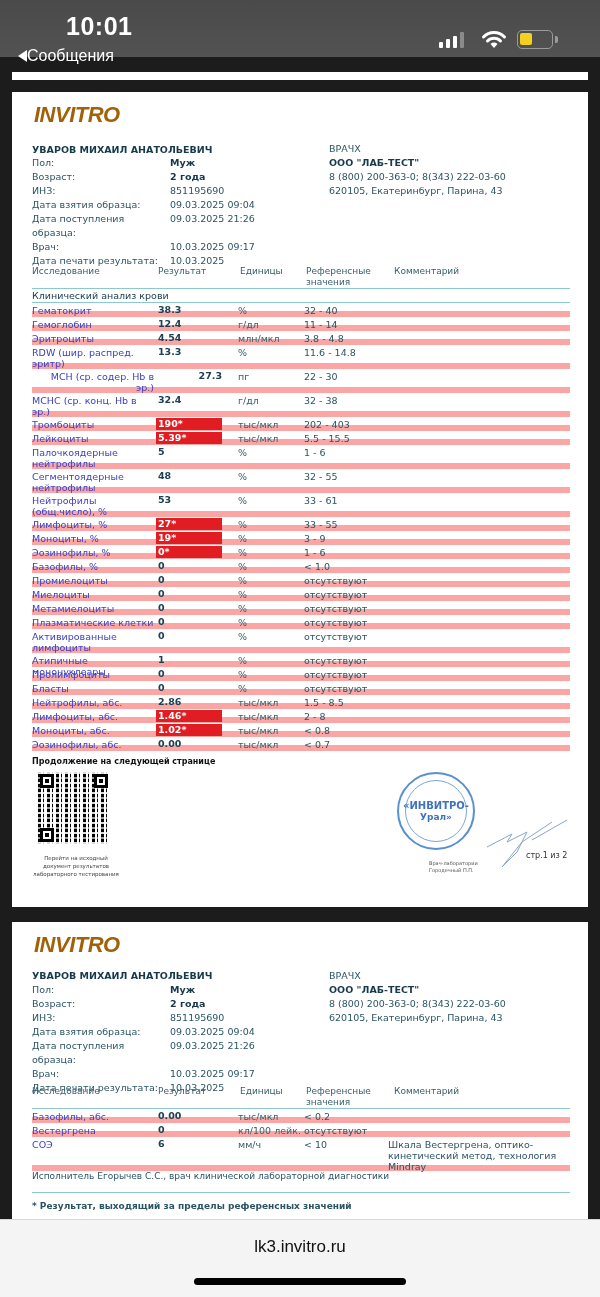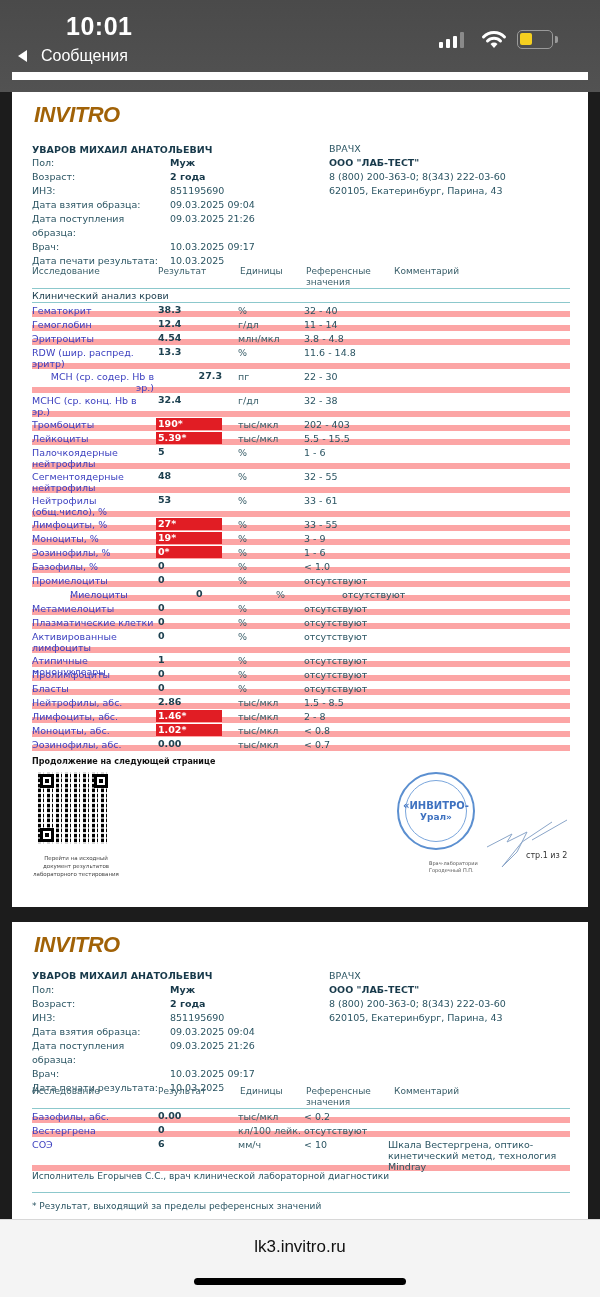--- a/index.html
+++ b/index.html
@@ -1,23 +1,23 @@
 <!DOCTYPE html>
 <html><head>
 <meta charset="utf-8">
 <style>
   * { box-sizing: border-box; margin: 0; padding: 0; }
   html, body { width: 600px; height: 1297px; overflow: hidden; }
   body { background: #1c1c1c; font-family: "DejaVu Sans", sans-serif; position: relative; }
 
   
-  .statusbar { position: absolute; left: 0; top: 0; width: 600px; height: 92px;
+  .statusbar { position: absolute; left: 0; top: 0; width: 600px; height: 57px;
     background: linear-gradient(180deg, #4a4a4a 0%, #525252 100%); color: #fff; }
   .time { position: absolute; left: 66px; top: 12px; font-family: "Liberation Sans", sans-serif; font-size: 25px; font-weight: 600; letter-spacing: 0.5px; }
-  .back { position: absolute; left: 18px; top: 47px; font-family: "Liberation Sans", sans-serif; font-size: 16px; display: flex; align-items: center; gap: 14px; }
+  .back { position: absolute; left: 18px; top: 47px; font-family: "Liberation Sans", sans-serif; font-size: 16px; display: flex; align-items: center; gap: 0; }
   .back-tri { width: 0; height: 0; border-top: 6px solid transparent; border-bottom: 6px solid transparent; border-right: 9px solid #fff; }
   .sig { position: absolute; left: 439px; top: 32px; display: flex; align-items: flex-end; gap: 3px; height: 16px; }
   .sig span { width: 4px; background: #fff; border-radius: 1px; }
   .sig span.dim { background: #8a8a8a; }
   .wifi { position: absolute; left: 480px; top: 28px; width: 28px; height: 22px; }
   .batt { position: absolute; left: 517px; top: 30px; width: 36px; height: 19px; border: 1.5px solid #9a9a9a; border-radius: 5px; }
   .batt-fill { position: absolute; left: 2px; top: 2px; width: 12px; height: 12px; background: #f5d020; border-radius: 2px; }
   .batt-tip { position: absolute; left: 555px; top: 36px; width: 3px; height: 7px; background: #9a9a9a; border-radius: 0 2px 2px 0; }
 
   .topstrip { position: absolute; left: 12px; top: 72px; width: 576px; height: 8px; background: #fff; }
@@ -60,21 +60,21 @@
   .qr-cap { position: absolute; left: 20px; top: 762px; width: 88px; text-align: center; font-size: 5.5px; line-height: 8px; color: #444; }
   .stamp { position: absolute; left: 385px; top: 680px; width: 78px; height: 78px; border: 2px solid #5b8fd0; border-radius: 50%; color: #3f72c0; }
   .stamp::before { content: ""; position: absolute; inset: 6px; border: 1px solid #7aa6dc; border-radius: 50%; }
   .stamp .t1 { position: absolute; left: 0; right: 0; top: 26px; text-align: center; font-size: 10px; font-weight: bold; }
   .stamp .t2 { position: absolute; left: 0; right: 0; top: 38px; text-align: center; font-size: 9px; font-weight: bold; }
   .sign { position: absolute; left: 470px; top: 720px; width: 90px; height: 60px; }
   .doc-cap { position: absolute; left: 417px; top: 768px; font-size: 5px; line-height: 7px; color: #555; }
   .pagenum { position: absolute; left: 514px; top: 759px; font-size: 8px; color: #333; }
 
   .executor { position: absolute; left: 20px; font-size: 9px; color: #2b5563; }
-  .footnote { position: absolute; left: 20px; font-size: 9px; color: #2b5563; }
+  .footnote { position: absolute; left: 20px; font-size: 9px; color: #2b5563; font-weight: bold; }
   .hr { position: absolute; left: 20px; width: 538px; height: 1px; background: #8cc8cc; }
 
   
   .bottombar { position: absolute; left: 0; top: 1219px; width: 600px; height: 78px; background: #f4f4f4; border-top: 1px solid #d8d8d8; }
   .url { position: absolute; left: 0; right: 0; top: 17px; text-align: center; font-family: "Liberation Sans", sans-serif; font-size: 17px; color: #111; }
   .home { position: absolute; left: 194px; top: 58px; width: 212px; height: 7px; background: #000; border-radius: 4px; }
 </style>
 </head>
 <body>
 
@@ -243,21 +243,21 @@
         <span class="c2">0</span>
         <span class="c3">%</span>
         <span class="c4">&lt; 1.0</span>
       </div>
       <div class="tr" style="height: 14px;">
         <span class="c1">Промиелоциты</span>
         <span class="c2">0</span>
         <span class="c3">%</span>
         <span class="c4">отсутствуют</span>
       </div>
-      <div class="tr" style="height: 14px; margin-left: 38px;">
+      <div class="tr" style="height: 14px;">
         <span class="c1">Миелоциты</span>
         <span class="c2">0</span>
         <span class="c3">%</span>
         <span class="c4">отсутствуют</span>
       </div>
       <div class="tr" style="height: 14px;">
         <span class="c1">Метамиелоциты</span>
         <span class="c2">0</span>
         <span class="c3">%</span>
         <span class="c4">отсутствуют</span>

